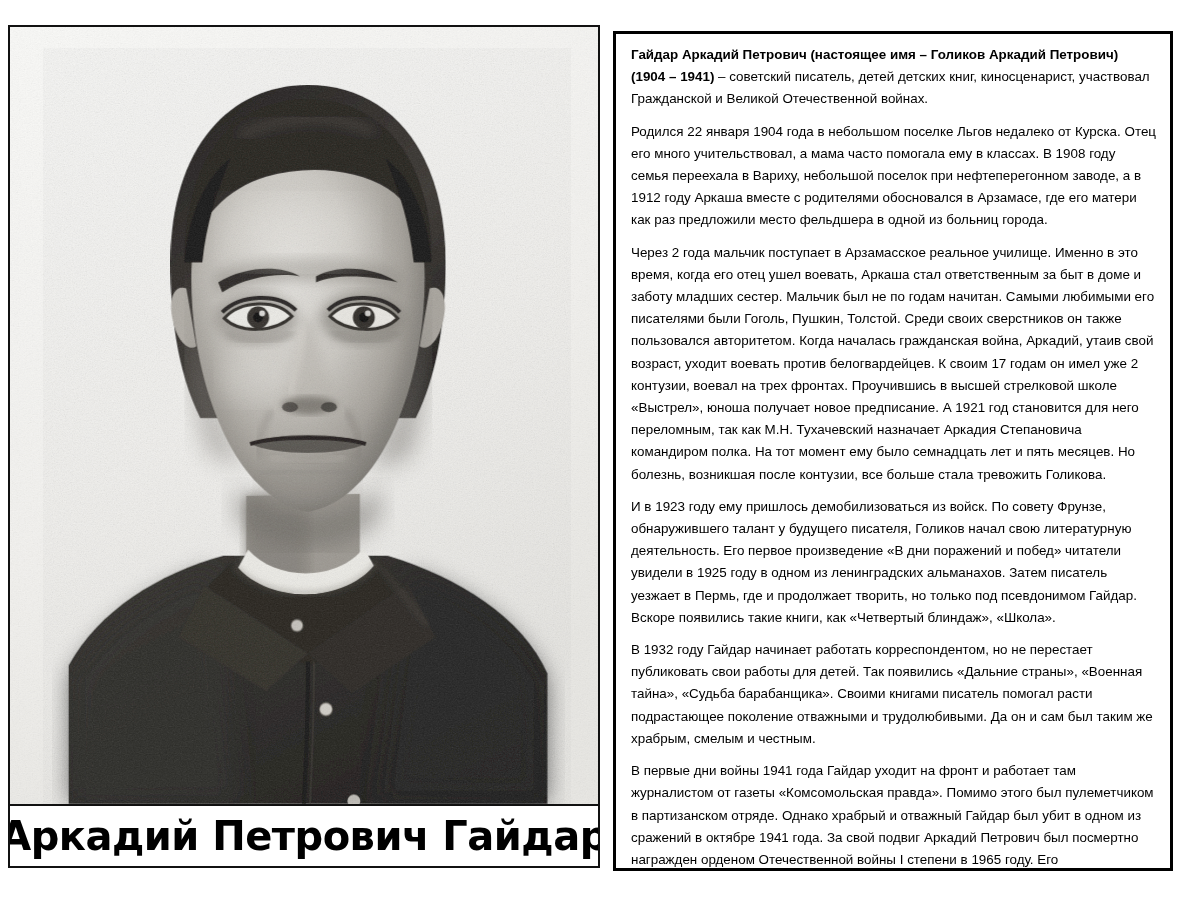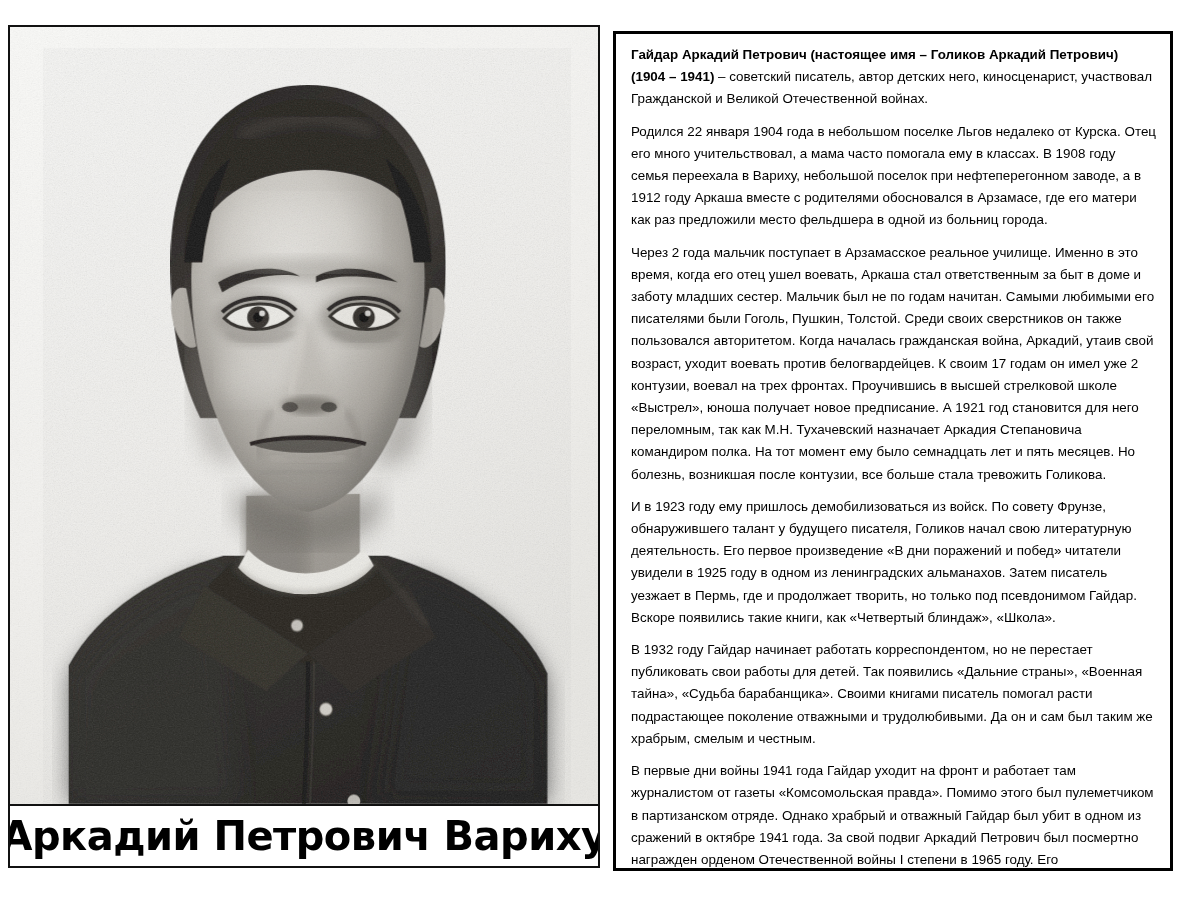--- a/index.html
+++ b/index.html
@@ -272,27 +272,27 @@
           <ellipse cx="246" cy="352" rx="34" ry="26" fill="#e4e2dd" opacity="0.35" filter="url(#blur12)"></ellipse>
         </g>
 
         <rect x="0" y="0" width="592" height="779" filter="url(#grain)" fill="#808080" opacity="0.55"></rect>
 
         <rect x="0" y="0" width="592" height="779" fill="none"></rect>
       </svg>
     </div>
 
     <div class="caption-box">
-      <div class="caption-text">Аркадий Петрович Вариху</div>
+      <div class="caption-text">Аркадий Петрович Гайдар</div>
     </div>
   </div>
 
   <div class="text-panel">
     <div class="bio">
-      <p><span class="lead-bold">Гайдар Аркадий Петрович (настоящее имя – Голиков Аркадий Петрович) (1904 – 1941)</span><span> – советский писатель, автор детских него, киносценарист, участвовал Гражданской и Великой Отечественной войнах.</span></p>
+      <p><span class="lead-bold">Гайдар Аркадий Петрович (настоящее имя – Голиков Аркадий Петрович) (1904 – 1941)</span><span> – советский писатель, детей детских книг, киносценарист, участвовал Гражданской и Великой Отечественной войнах.</span></p>
       <p>Родился 22 января 1904 года в небольшом поселке Льгов недалеко от Курска. Отец его много учительствовал, а мама часто помогала ему в классах. В 1908 году семья переехала в Вариху, небольшой поселок при нефтеперегонном заводе, а в 1912 году Аркаша вместе с родителями обосновался в Арзамасе, где его матери как раз предложили место фельдшера в одной из больниц города.</p>
       <p>Через 2 года мальчик поступает в Арзамасское реальное училище. Именно в это время, когда его отец ушел воевать, Аркаша стал ответственным за быт в доме и заботу младших сестер. Мальчик был не по годам начитан. Самыми любимыми его писателями были Гоголь, Пушкин, Толстой. Среди своих сверстников он также пользовался авторитетом. Когда началась гражданская война, Аркадий, утаив свой возраст, уходит воевать против белогвардейцев. К своим 17 годам он имел уже 2 контузии, воевал на трех фронтах. Проучившись в высшей стрелковой школе «Выстрел», юноша получает новое предписание. А 1921 год становится для него переломным, так как М.Н. Тухачевский назначает Аркадия Степановича командиром полка. На тот момент ему было семнадцать лет и пять месяцев. Но болезнь, возникшая после контузии, все больше стала тревожить Голикова.</p>
       <p>И в 1923 году ему пришлось демобилизоваться из войск. По совету Фрунзе, обнаружившего талант у будущего писателя, Голиков начал свою литературную деятельность. Его первое произведение «В дни поражений и побед» читатели увидели в 1925 году в одном из ленинградских альманахов. Затем писатель уезжает в Пермь, где и продолжает творить, но только под псевдонимом Гайдар. Вскоре появились такие книги, как «Четвертый блиндаж», «Школа».</p>
       <p>В 1932 году Гайдар начинает работать корреспондентом, но не перестает публиковать свои работы для детей. Так появились «Дальние страны», «Военная тайна», «Судьба барабанщика». Своими книгами писатель помогал расти подрастающее поколение отважными и трудолюбивыми. Да он и сам был таким же храбрым, смелым и честным.</p>
       <p>В первые дни войны 1941 года Гайдар уходит на фронт и работает там журналистом от газеты «Комсомольская правда». Помимо этого был пулеметчиком в партизанском отряде. Однако храбрый и отважный Гайдар был убит в одном из сражений в октябре 1941 года. За свой подвиг Аркадий Петрович был посмертно награжден орденом Отечественной войны I степени в 1965 году. Его произведениями до сих пор зачитываются как дети, так и взрослые, некоторые из них даже изучаются в школьной программе.</p>
     </div>
   </div>
 
 </div>
 

